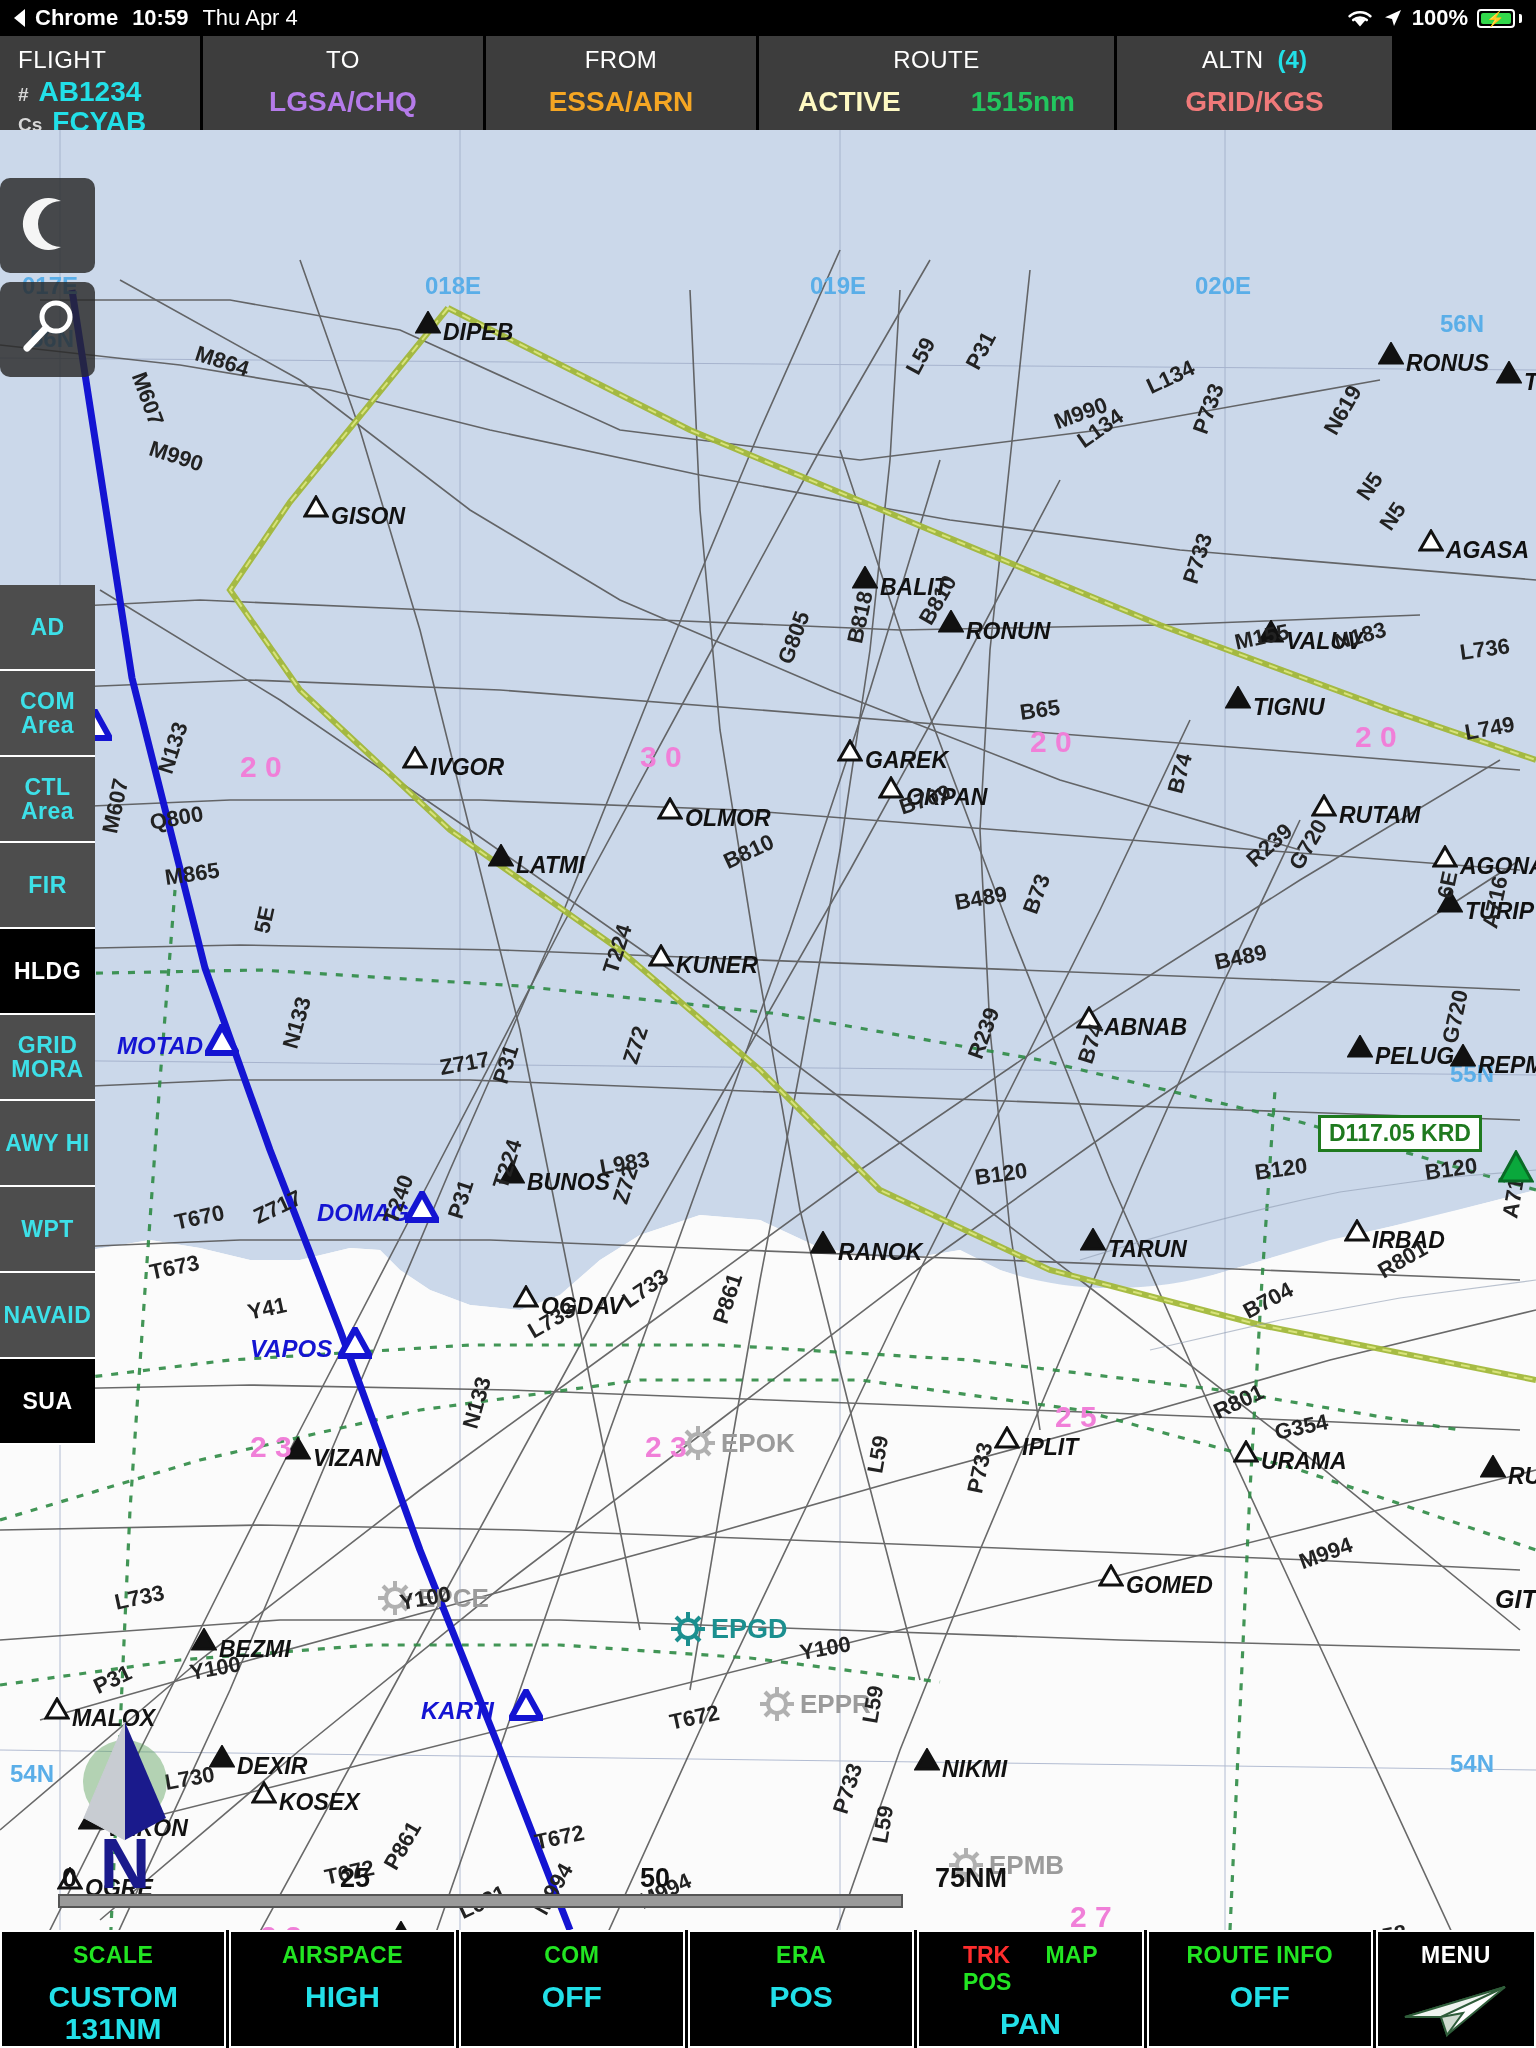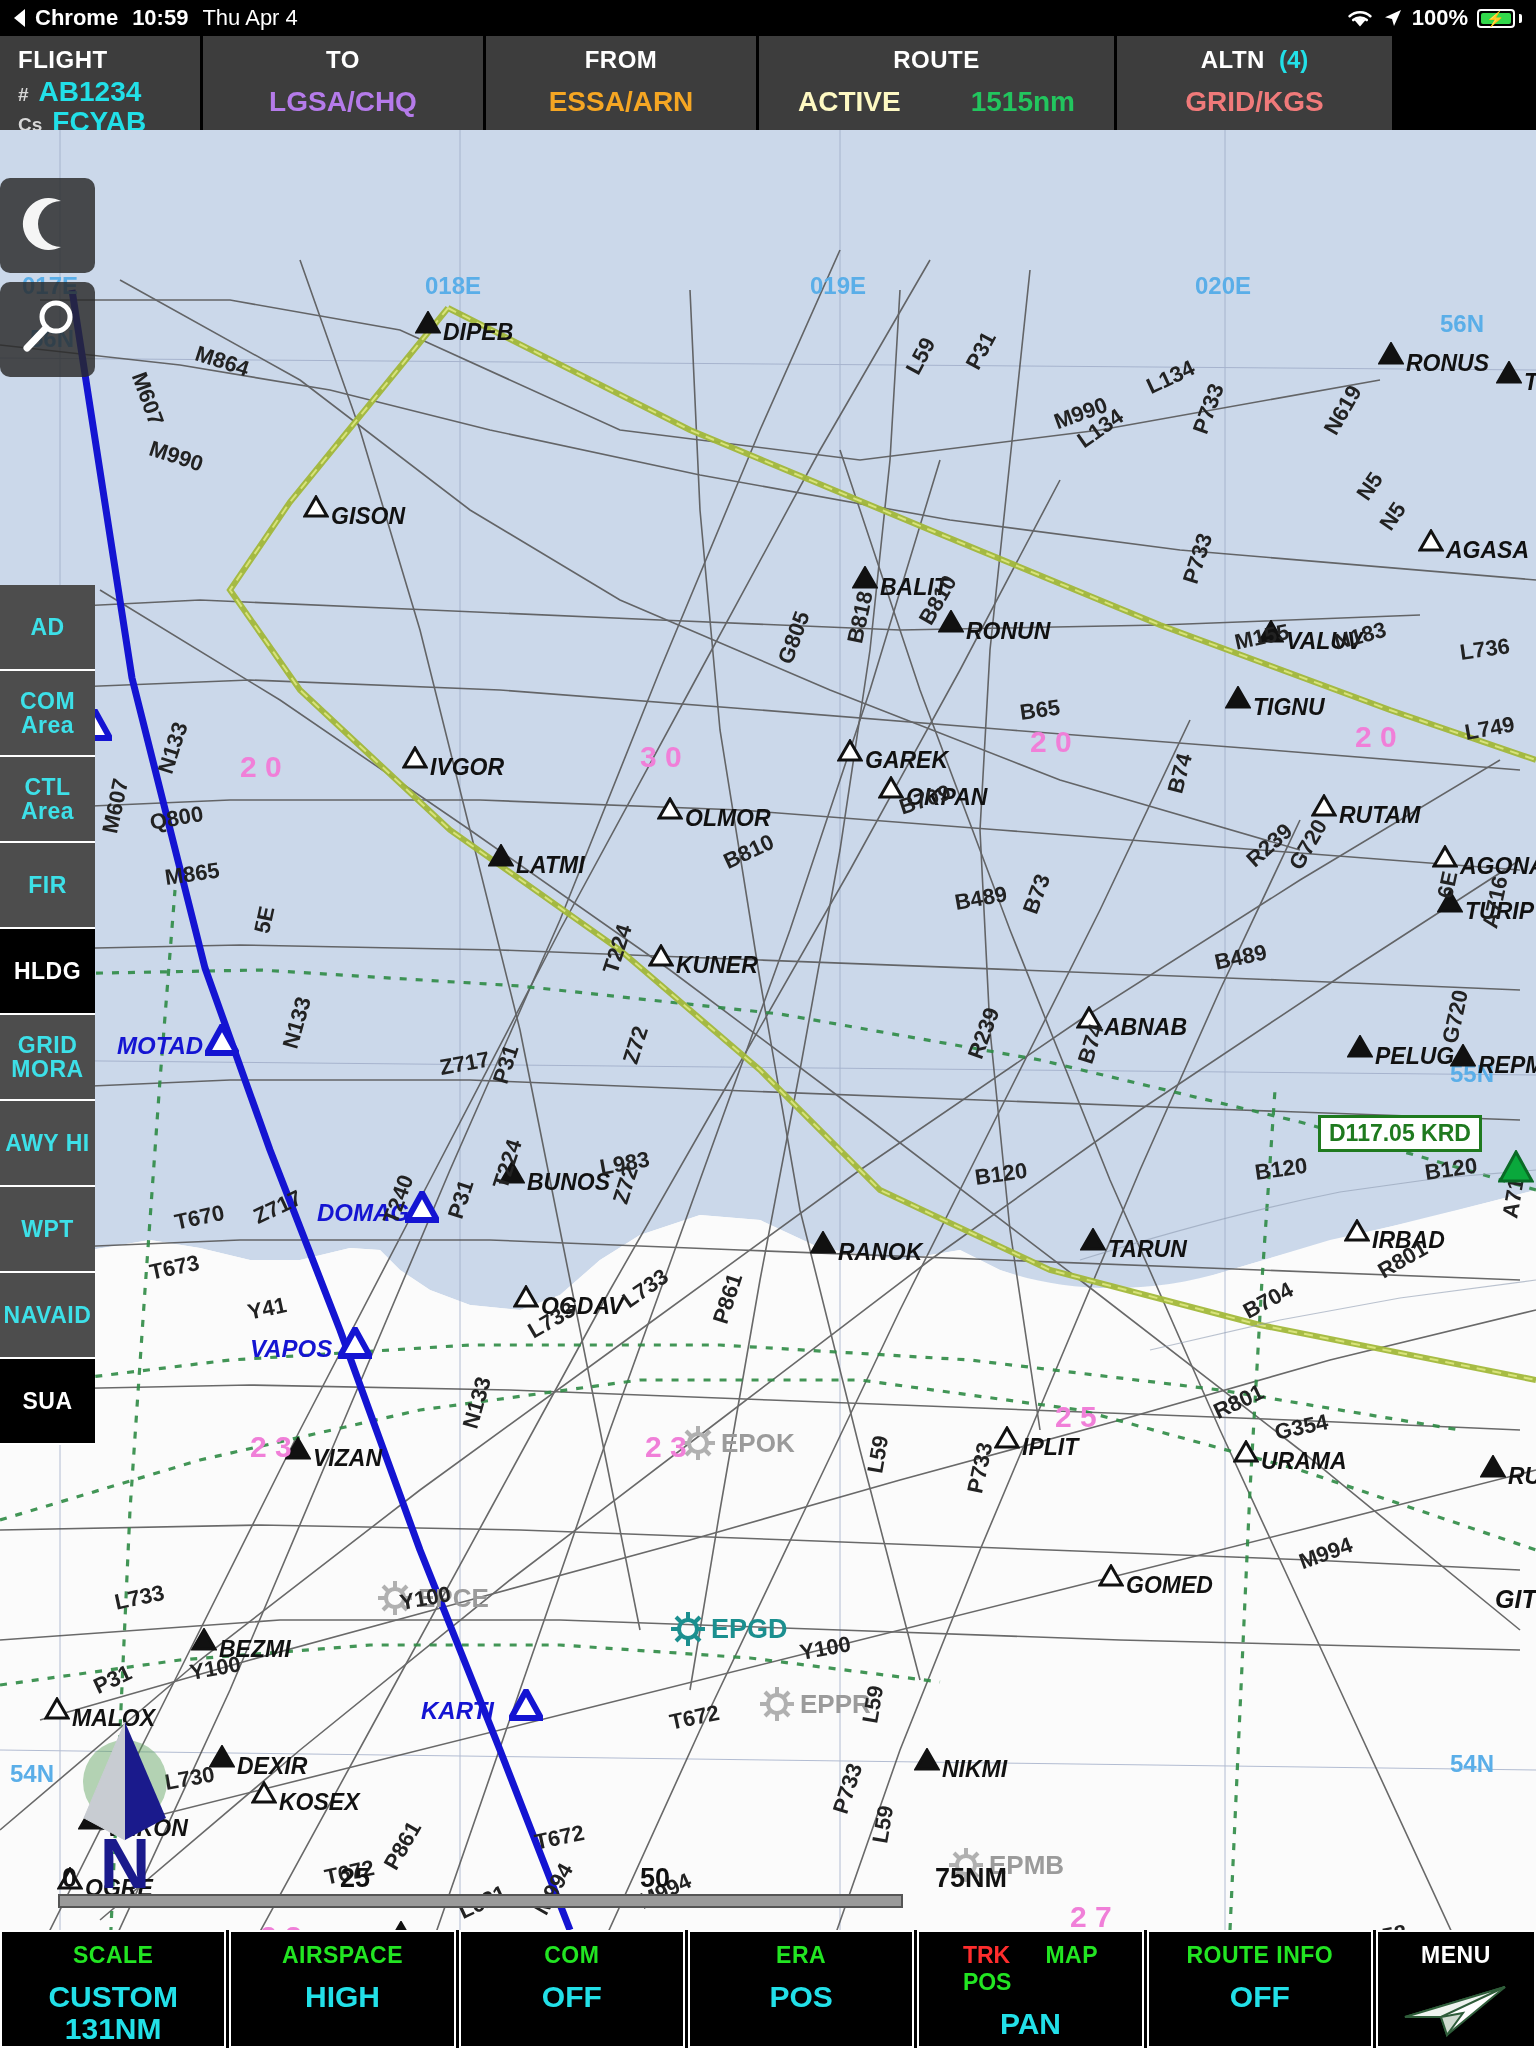--- a/index.html
+++ b/index.html
@@ -20,21 +20,21 @@
   .batt-body { width:38px;height:19px;border:2px solid #fff;border-radius:4px;
     position:relative; }
   .batt-fill { position:absolute; inset:2px; background:#32d74b; border-radius:2px; }
   .batt-bolt { position:absolute; left:50%; top:50%; transform:translate(-50%,-50%);
     font-size:15px; color:#000; line-height:1; }
   .batt-cap { width:3px;height:9px;background:#fff;border-radius:0 2px 2px 0; }
 
   
   #flightbar { height:94px; background:#000; display:flex; gap:3px; padding:0 0 0 0; }
   .fh { background:#3d3d3d; position:relative; padding:10px 0 0 0; }
-  .fh .lbl { color:#fff; font-size:24px; font-weight:bold; letter-spacing:.5px; }
+  .fh .lbl { color:#fff; font-size:24px; font-weight:normal; letter-spacing:.5px; }
   .fh .val { font-size:28px; font-weight:bold; }
   .fh-flight { width:200px; padding-left:18px; }
   .fh-flight .row { display:flex; align-items:baseline; gap:10px; margin-top:2px; }
   .fh-flight .k { color:#d8d8d8; font-size:19px; font-weight:bold; }
   .fh-flight .v { color:#22e0e8; font-size:28px; font-weight:bold; }
   .fh-from { width:270px; text-align:center; }
   .fh-from .val { color:#f5a623; margin-top:12px; }
   .fh-to { width:280px; text-align:center; }
   .fh-to .val { color:#b57bea; margin-top:12px; }
   .fh-route { width:355px; text-align:center; }

